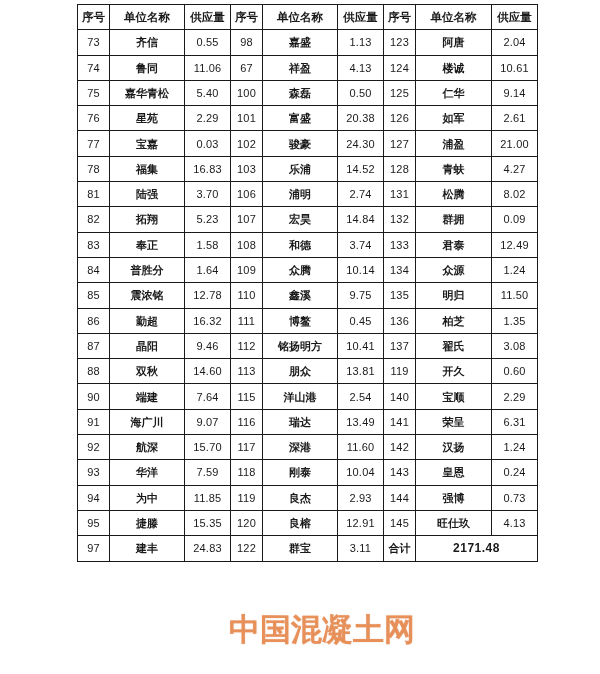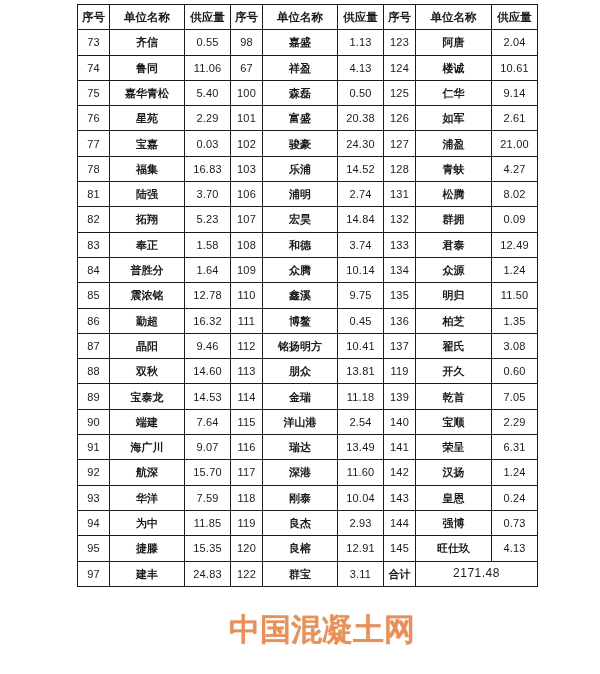--- a/index.html
+++ b/index.html
@@ -29,21 +29,21 @@
     overflow:hidden;
     white-space:nowrap;
   }
   .supply-table th{
     font-weight:bold;
     font-size:11.5px;
   }
   td.cell-name{font-weight:bold;}
   td.cell-no,td.cell-supply{font-weight:normal;letter-spacing:0.2px;}
   td.cell-total-label{font-weight:bold;}
-  td.cell-total-value{font-weight:normal;font-size:12px;letter-spacing:0.5px;}
+  td.cell-total-value{font-weight:bold;font-size:12px;letter-spacing:0.5px;}
   .watermark{
     position:absolute;
     left:229px;top:609px;
     font-size:31px;
     font-weight:bold;
     letter-spacing:0px;
     color:rgba(231,134,74,0.78);
     text-shadow:0 0 1px rgba(214,110,45,0.55);
     pointer-events:none;
     white-space:nowrap;
@@ -228,31 +228,20 @@
           <td class="cell-name">双秋</td>
           <td class="cell-supply">14.60</td>
           <td class="cell-no">113</td>
           <td class="cell-name">朋众</td>
           <td class="cell-supply">13.81</td>
           <td class="cell-no">119</td>
           <td class="cell-name">开久</td>
           <td class="cell-supply">0.60</td>
         </tr>
         <tr>
-          <td class="cell-no">89</td>
-          <td class="cell-name">宝泰龙</td>
-          <td class="cell-supply">14.53</td>
-          <td class="cell-no">114</td>
-          <td class="cell-name">金瑞</td>
-          <td class="cell-supply">11.18</td>
-          <td class="cell-no">139</td>
-          <td class="cell-name">乾首</td>
-          <td class="cell-supply">7.05</td>
-        </tr>
-        <tr>
           <td class="cell-no">90</td>
           <td class="cell-name">端建</td>
           <td class="cell-supply">7.64</td>
           <td class="cell-no">115</td>
           <td class="cell-name">洋山港</td>
           <td class="cell-supply">2.54</td>
           <td class="cell-no">140</td>
           <td class="cell-name">宝顺</td>
           <td class="cell-supply">2.29</td>
         </tr>

